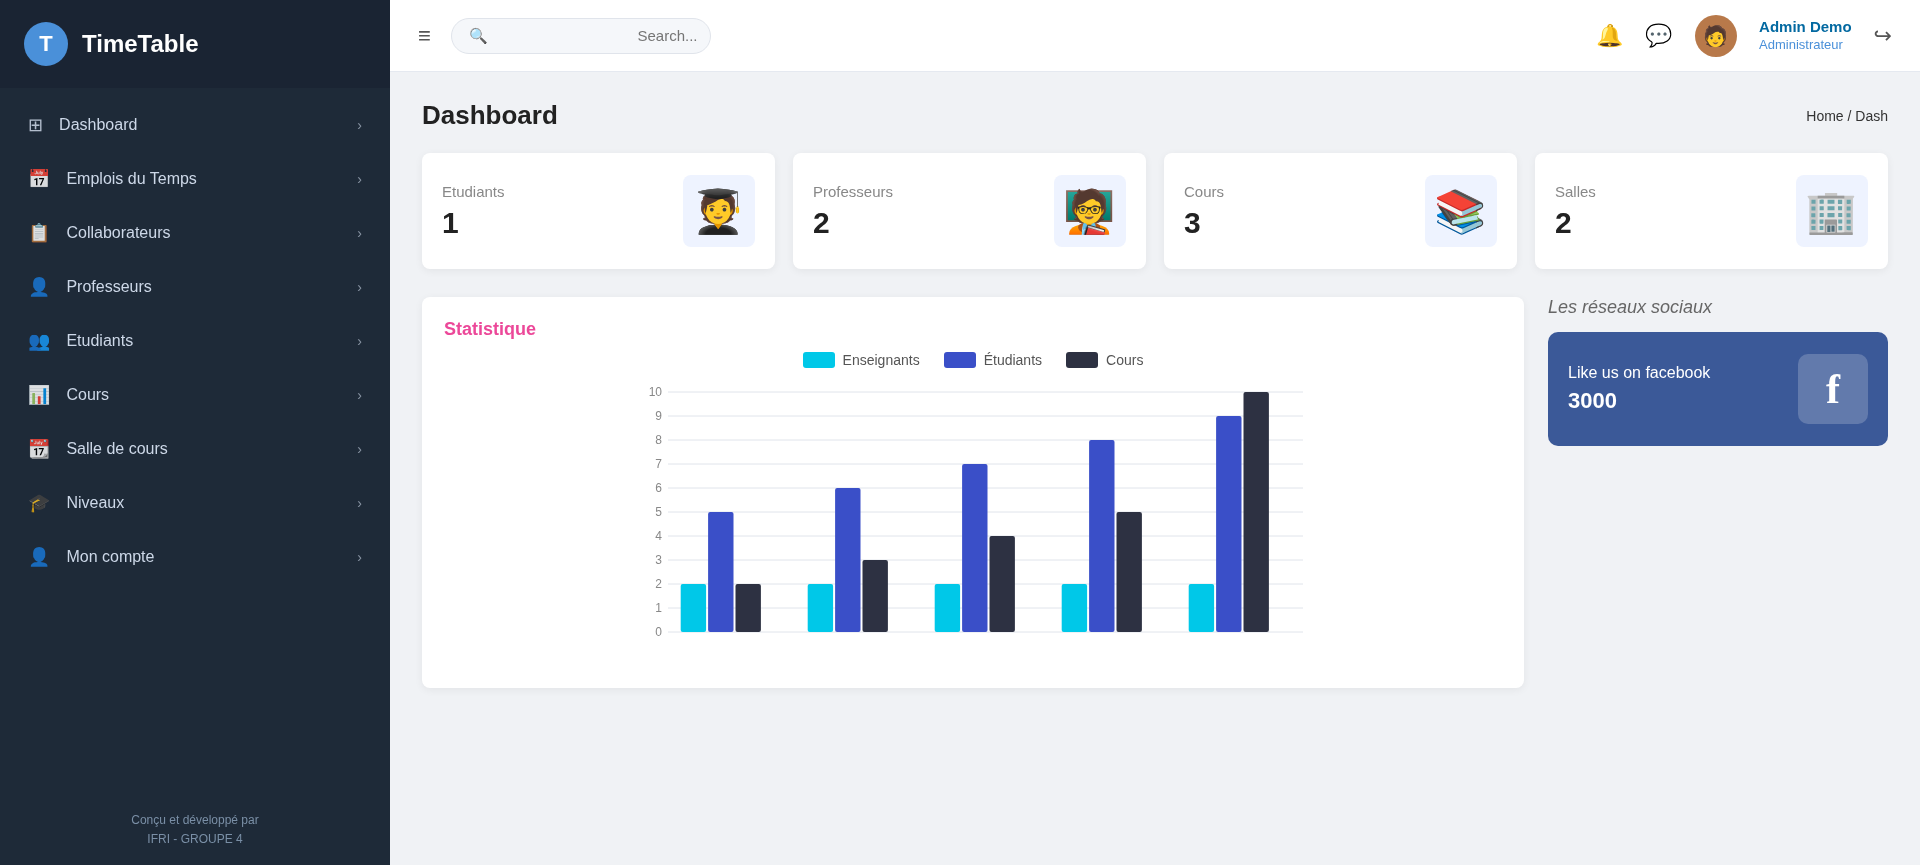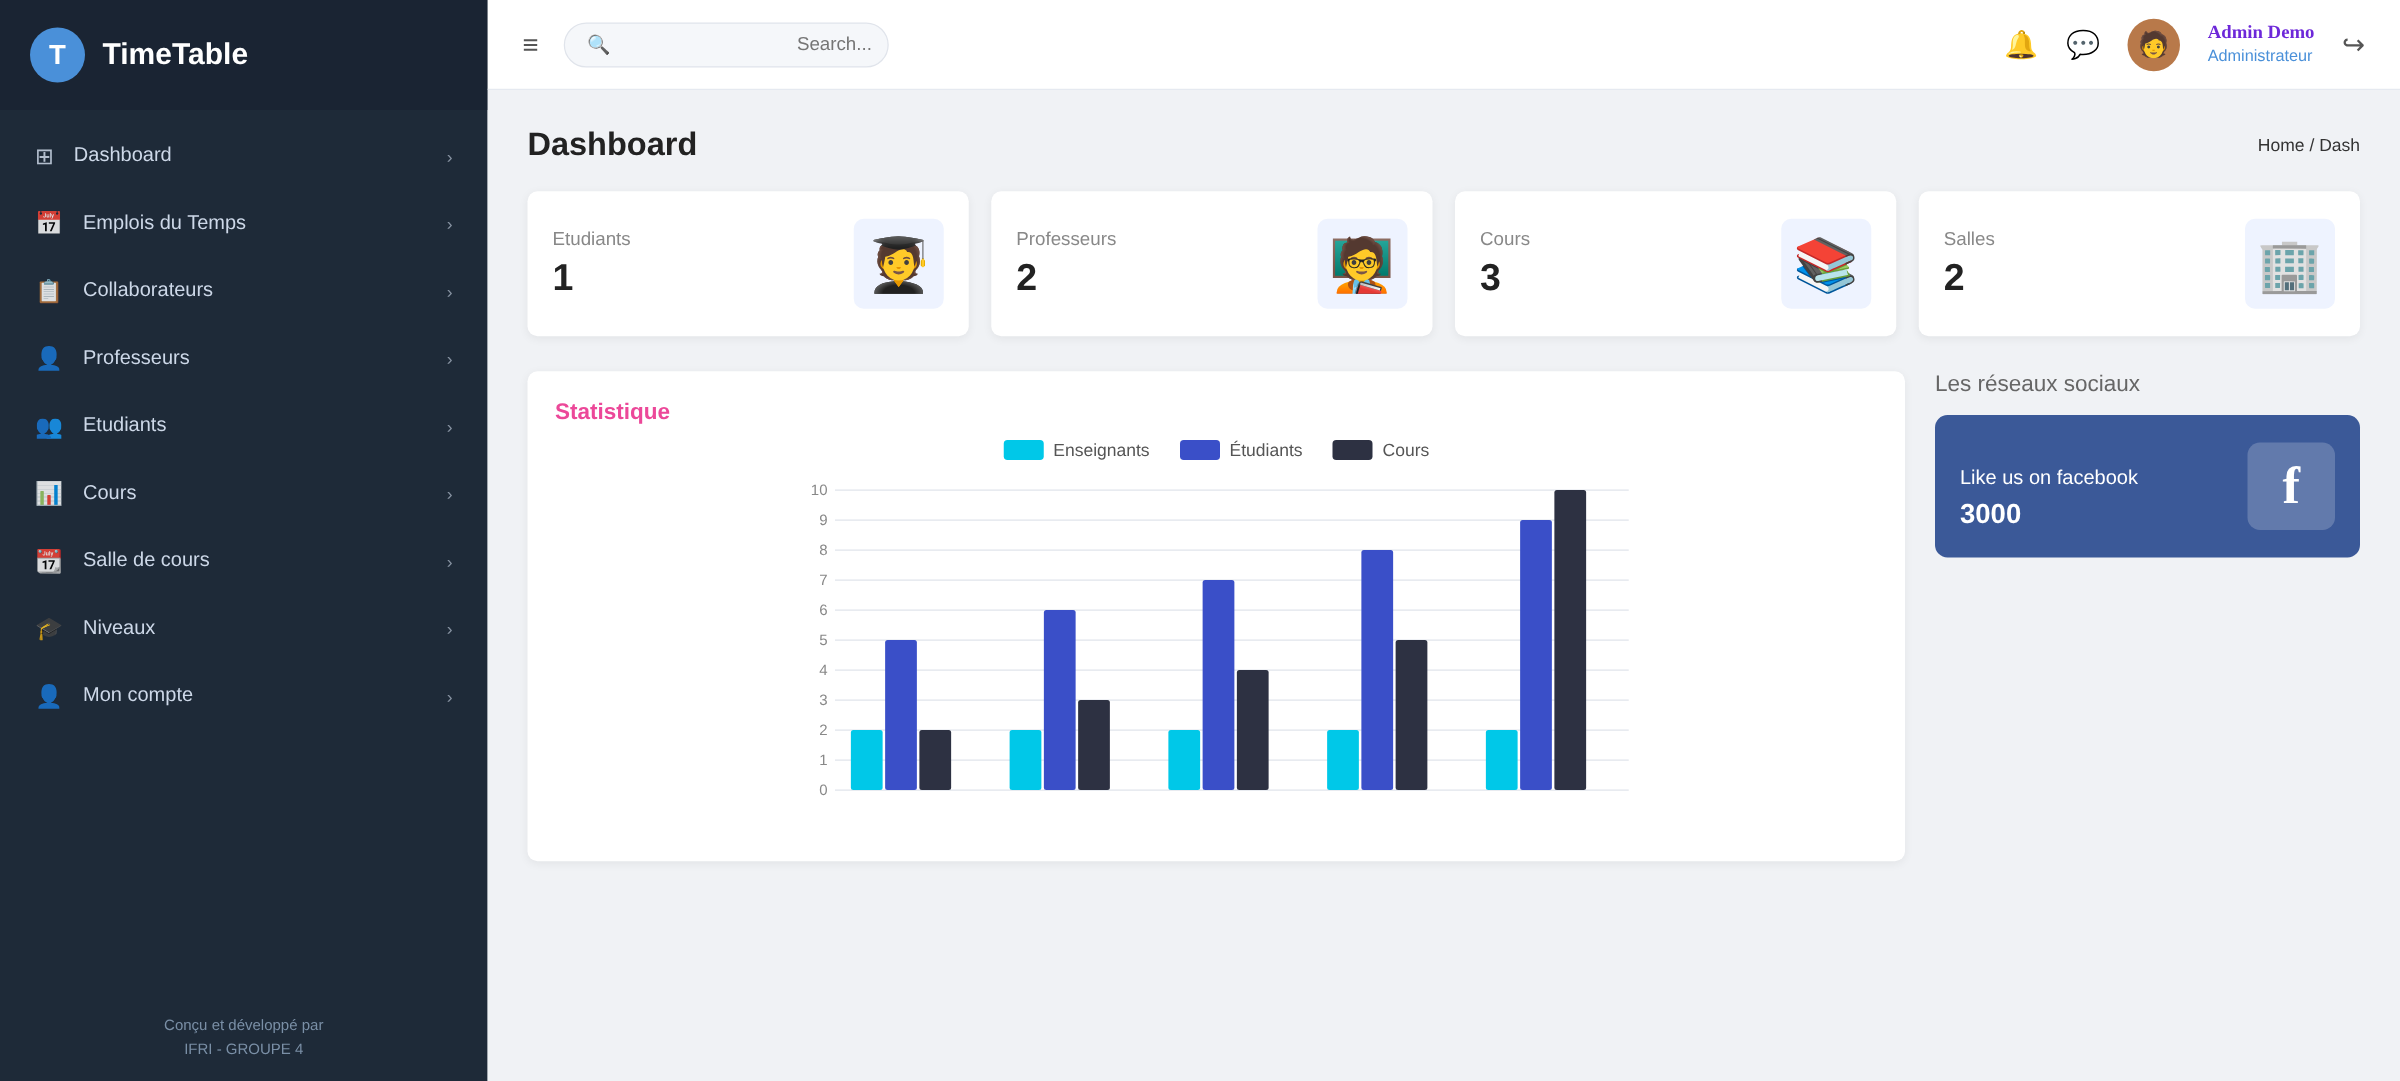--- a/index.html
+++ b/index.html
@@ -106,21 +106,21 @@
       font-size: 22px; color: #555; cursor: pointer;
       position: relative;
     }
     #user-avatar {
       width: 42px; height: 42px; border-radius: 50%; overflow: hidden;
       background: #b8794a;
       display: flex; align-items: center; justify-content: center;
       font-size: 20px;
     }
     #user-info { line-height: 1.3; }
-    #user-name { font-size: 15px; font-weight: 600; color: #6d28d9; font-family: Liberation Serif, serif; }
+    #user-name { font-size: 15px; font-weight: 600; color: #0369a1; }
     #user-role { font-size: 13px; color: #4a90d9; }
     #logout-icon { font-size: 22px; color: #555; cursor: pointer; }
 
     
     #content {
       flex: 1;
       padding: 28px 32px;
       overflow-y: auto;
       background: #f0f2f5;
     }
@@ -184,31 +184,31 @@
     .legend-color { width: 32px; height: 16px; border-radius: 3px; }
 
     
     #chart-svg-wrapper { width: 100%; }
 
     
     #social-section {
       width: 340px;
       min-width: 340px;
     }
-    #social-title { font-size: 18px; color: #666; margin-bottom: 14px; }
+    #social-title { font-size: 18px; color: #666; margin-bottom: 14px; font-style: italic; }
     .social-card {
       border-radius: 10px;
       padding: 22px 20px;
       display: flex;
       align-items: center;
       justify-content: space-between;
       margin-bottom: 14px;
       color: #fff;
     }
-    .social-card.facebook { background: #3b5998; align-items: flex-end; }
+    .social-card.facebook { background: #3b5998; }
     .social-card.twitter { background: #1da1f2; }
     .social-text { }
     .social-name { font-size: 16px; font-weight: 500; margin-bottom: 6px; }
     .social-count { font-size: 22px; font-weight: 700; }
     .social-icon-box {
       width: 70px; height: 70px;
       background: rgba(255,255,255,0.2);
       border-radius: 10px;
       display: flex; align-items: center; justify-content: center;
       font-size: 38px; color: #fff;

